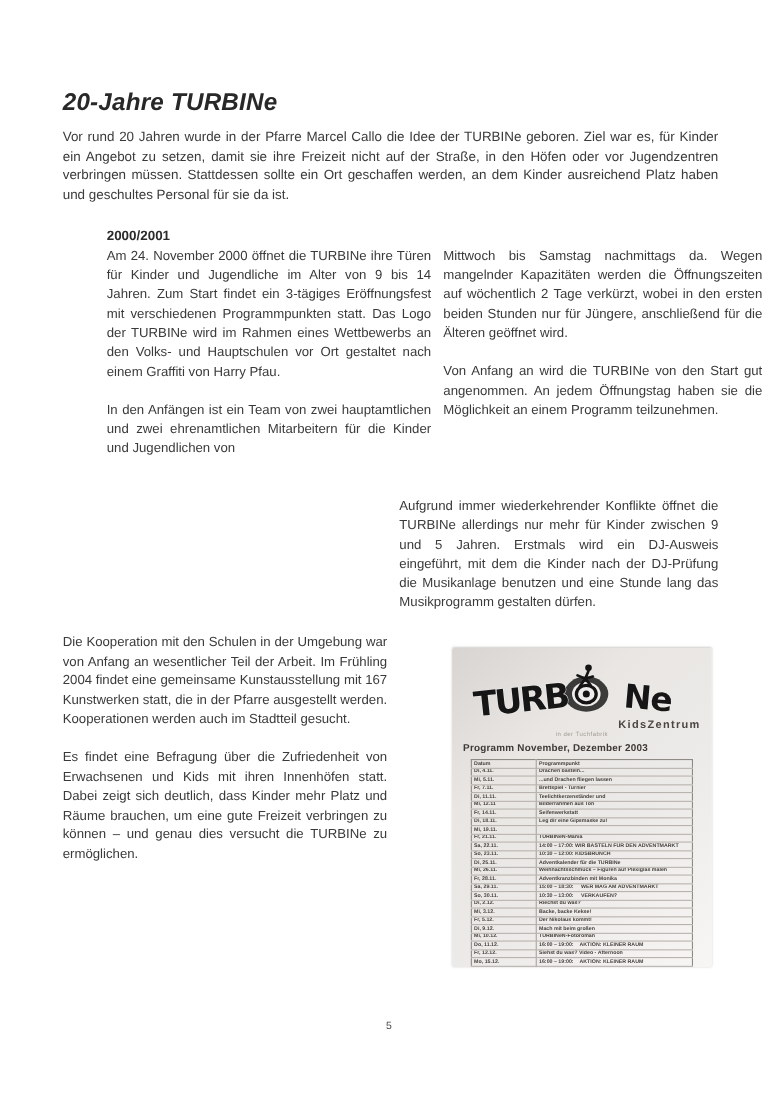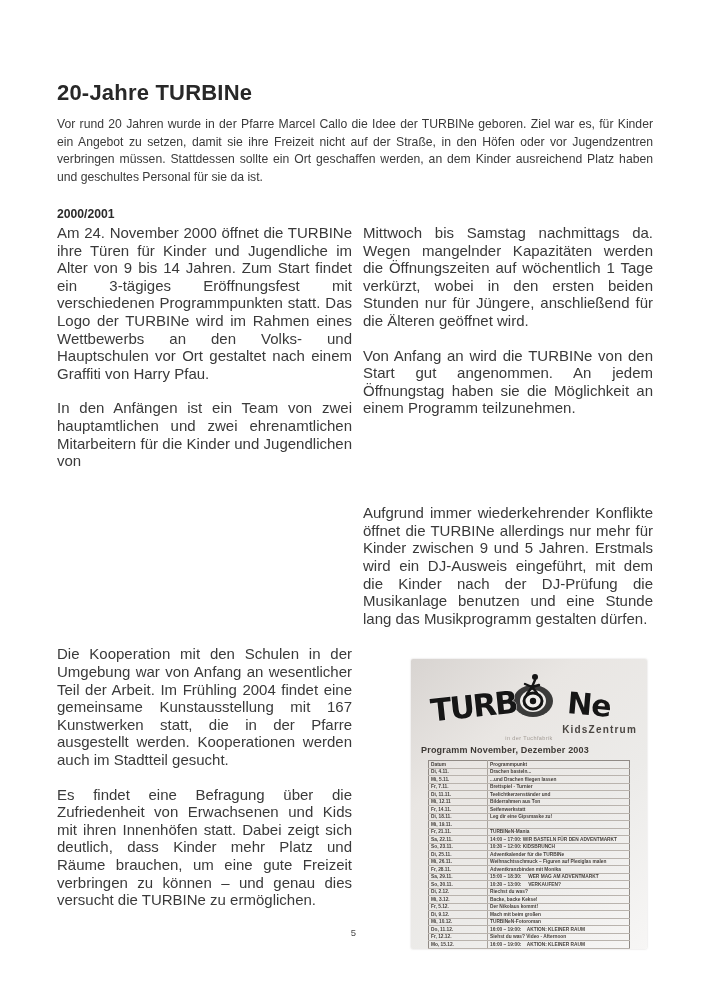--- a/index.html
+++ b/index.html
@@ -3,36 +3,36 @@
 <meta charset="utf-8">
 <style>
   html,body{margin:0;padding:0;background:#ffffff;}
   .page{
     position:relative;width:707px;height:1000px;background:#ffffff;overflow:hidden;
     font-family:"Liberation Sans",sans-serif;color:#3a3a3a;
   }
   .content{position:absolute;left:57px;top:80px;width:596px;}
   .doc-title{
     font-size:22px;font-weight:bold;color:#282828;letter-spacing:.2px;
-    margin:0 0 10px 0;line-height:26px;
+    margin:0 0 10px 0;line-height:26px;font-style:italic;
   }
   .intro{
     font-size:12.2px;line-height:17.6px;text-align:justify;margin:0;
   }
   .section{display:flex;gap:11px;}
-  .sec-1{margin-top:20px;}
+  .sec-1{margin-top:20px;margin-left:40px;}
   .sec-2{margin-top:17px;}
   .sec-3{margin-top:18px;}
   .col-left{width:295px;flex:0 0 295px;}
   .col-right{width:290px;flex:0 0 290px;}
   .sec-heading{
     font-size:12.2px;font-weight:bold;color:#2b2b2b;margin:0;line-height:17.6px;
   }
   .col p{
-    font-size:15px;line-height:17.6px;text-align:justify;margin:0;
+    font-size:12px;line-height:17.6px;text-align:justify;margin:0;
     hyphens:none;
   }
   .col p + p{margin-top:17px;}
   .col-right.offset-heading{padding-top:17.6px;box-sizing:border-box;}
 
   
   .flyer-photo{
     margin:14px 0 0 48px;width:236px;height:290px;
     background:linear-gradient(138deg,#d8d4d1 0%,#e9e6e3 30%,#ecebe9 62%,#f7f6f5 100%);
     border-radius:2px;
@@ -79,21 +79,21 @@
 
     <p class="intro">Vor rund 20 Jahren wurde in der Pfarre Marcel Callo die Idee der TURBINe geboren. Ziel war es, für Kinder ein Angebot zu setzen, damit sie ihre Freizeit nicht auf der Straße, in den Höfen oder vor Jugendzentren verbringen müssen. Stattdessen sollte ein Ort geschaffen werden, an dem Kinder ausreichend Platz haben und geschultes Personal für sie da ist.</p>
 
     <div class="section sec-1">
       <div class="col col-left">
         <h3 class="sec-heading">2000/2001</h3>
         <p>Am 24. November 2000 öffnet die TURBINe ihre Türen für Kinder und Jugendliche im Alter von 9 bis 14 Jahren. Zum Start findet ein 3-tägiges Eröffnungsfest mit verschiedenen Programmpunkten statt. Das Logo der TURBINe wird im Rahmen eines Wettbewerbs an den Volks- und Hauptschulen vor Ort gestaltet nach einem Graffiti von Harry Pfau.</p>
         <p>In den Anfängen ist ein Team von zwei hauptamtlichen und zwei ehrenamtlichen Mitarbeitern für die Kinder und Jugendlichen von</p>
       </div>
       <div class="col col-right offset-heading">
-        <p>Mittwoch bis Samstag nachmittags da. Wegen mangelnder Kapazitäten werden die Öffnungszeiten auf wöchentlich 1 Tage verkürzt, wobei in den ersten beiden Stunden nur für Jüngere, anschließend für die Älteren geöffnet wird.</p>
+        <p>Mittwoch bis Samstag nachmittags da. Wegen mangelnder Kapazitäten werden die Öffnungszeiten auf wöchentlich 2 Tage verkürzt, wobei in den ersten beiden Stunden nur für Jüngere, anschließend für die Älteren geöffnet wird.</p>
         <p>Von Anfang an wird die TURBINe von den Start gut angenommen. An jedem Öffnungstag haben sie die Möglichkeit an einem Programm teilzunehmen.</p>
       </div>
     </div>
 
     <div class="section sec-2">
       <div class="col col-left">
       </div>
       <div class="col col-right offset-heading">
         <p>Aufgrund immer wiederkehrender Konflikte öffnet die TURBINe allerdings nur mehr für Kinder zwischen 9 und 5 Jahren. Erstmals wird ein DJ-Ausweis eingeführt, mit dem die Kinder nach der DJ-Prüfung die Musikanlage benutzen und eine Stunde lang das Musikprogramm gestalten dürfen.</p>
       </div>

